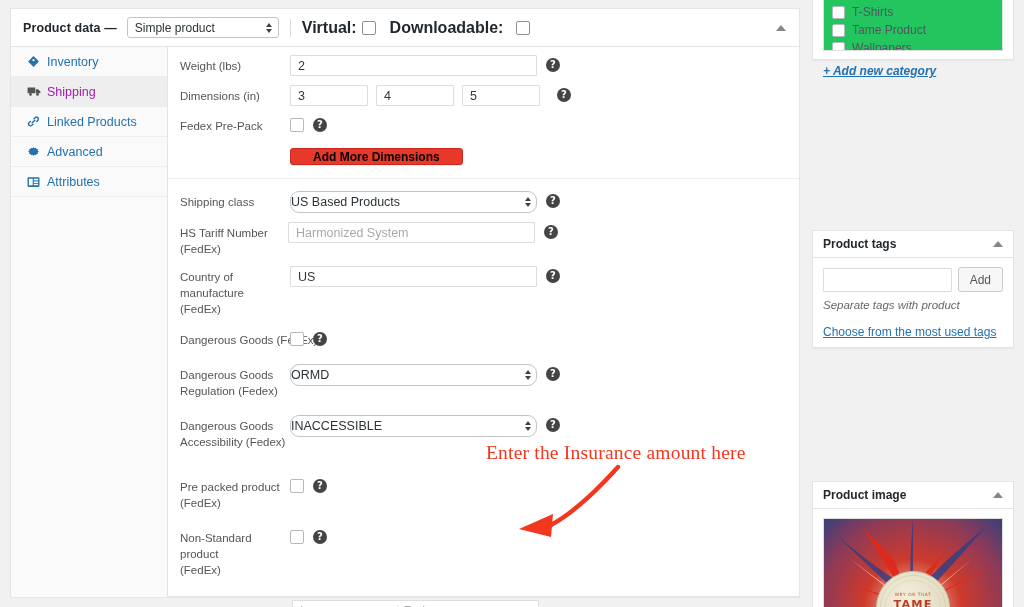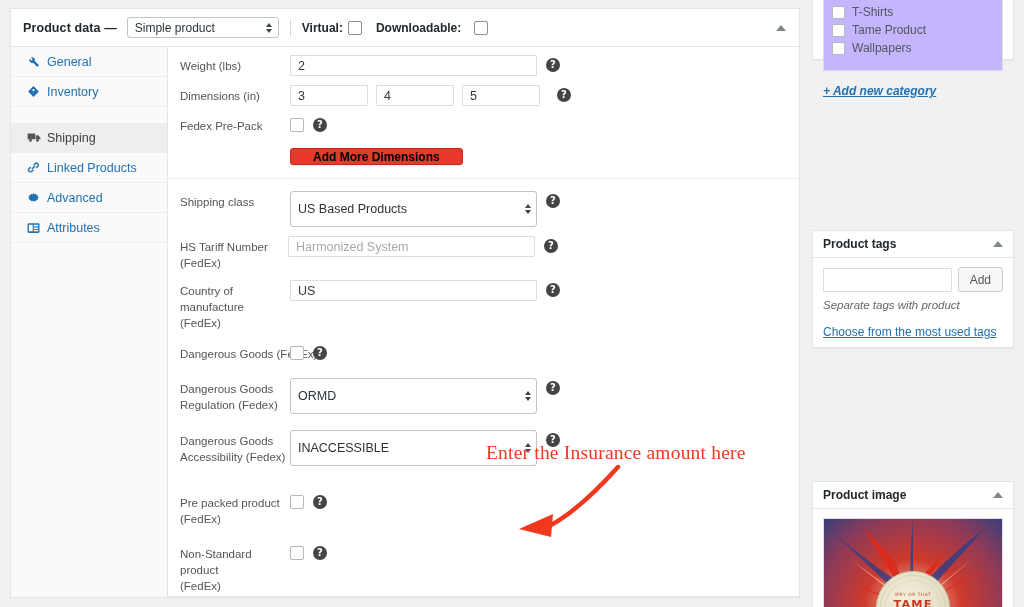--- a/index.html
+++ b/index.html
@@ -49,21 +49,21 @@
     color: #3c434a;
   }
   .spinner-arrows .up, .spinner-arrows .dn {
     width: 0; height: 0; border-left: 3.5px solid transparent; border-right: 3.5px solid transparent;
   }
   .spinner-arrows .up { border-bottom: 4px solid #3c434a; margin-bottom: 2px; }
   .spinner-arrows .dn { border-top: 4px solid #3c434a; }
   .pd-divider {
     width: 1px; height: 18px; background: #dcdcde; margin: 0 11px;
   }
-  .pd-chk-group { display: flex; align-items: center; font-size: 12px; font-weight: bold; color: #23282d; }
+  .pd-chk-group { display: flex; align-items: center; font-size: 16px; font-weight: bold; color: #23282d; }
   .pd-chk-group + .pd-chk-group { margin-left: 14px; gap: 8px; }
   .cb {
     width: 14px; height: 14px; border: 1px solid #8c8f94;
     background: #fff; border-radius: 2px; display: inline-block;
   }
   .pd-chk-group .cb { margin-left: 5px; }
   .collapse-toggle {
     position: absolute; right: 12px; top: 14px;
     width: 12px; height: 10px; cursor: pointer;
   }
@@ -81,21 +81,21 @@
     border-right: 1px solid #e2e4e7;
     padding-top: 0;
   }
   .pd-tab {
     display: flex; align-items: center;
     height: 30px; padding-left: 16px;
     font-size: 12.5px; color: #2271b1;
     border-bottom: 1px solid #eceeef;
     cursor: pointer; white-space: nowrap;
   }
-  .pd-tab.active { background: #eee; color: #404040; font-weight: normal; margin-top: 16px; }
+  .pd-tab.active { background: #eee; color: #a21caf; font-weight: normal; }
   .pd-tab .ticon { width: 20px; display: inline-flex; align-items: center; }
   .pd-tab .ticon svg { display: block; }
 
   
   .pd-fields { flex: 1; position: relative; padding-top: 8px; }
   .frow { display: flex; align-items: flex-start; padding: 0 12px; margin-bottom: 9px; position: relative; }
   .flabel {
     width: 110px; flex: 0 0 110px;
     font-size: 11.5px; color: #555; line-height: 16px;
     padding-top: 3px; margin-left: 0;
@@ -105,23 +105,23 @@
   .inp {
     height: 21px; border: 1px solid #ddd; background: #fff;
     font-size: 12.5px; color: #32373c;
     display: flex; align-items: center; padding: 0 7px;
     border-radius: 1px;
   }
   .inp.ph { color: #a7aaad; }
   .inp.w-long { width: 247px; }
   .inp.w-dim { width: 78px; margin-right: 8px; }
   .sel {
-    height: 36px; width: 247px; border: 1px solid #c3c4c7; border-radius: 3px;
+    height: 22px; width: 247px; border: 1px solid #c3c4c7; border-radius: 9px;
     background: #fff; font-size: 12.5px; color: #2c3338;
-    display: flex; align-items: center; padding: 0 4px 0 7px;
+    display: flex; align-items: center; padding: 0 4px 0 0;
   }
   .sel .val { flex: 1; overflow: hidden; white-space: nowrap; }
   .help {
     width: 14px; height: 14px; border-radius: 50%;
     background: #444; color: #fff; font-size: 10px; font-weight: bold;
     display: inline-flex; align-items: center; justify-content: center;
     margin-left: 9px; margin-top: 3px; flex: 0 0 14px;
     font-family: "DejaVu Sans", sans-serif; line-height: 1; cursor: pointer;
   }
   .cbox { width: 14px; height: 14px; border: 1px solid #b4b9be; background: #fff; border-radius: 2px; margin-top: 3px; }
@@ -147,22 +147,22 @@
   .panel-head .caret {
     position: absolute; right: 10px; width: 0; height: 0;
     border-left: 5px solid transparent; border-right: 5px solid transparent;
     border-bottom: 6px solid #82878c; cursor: pointer;
   }
   .panel-body { padding: 9px 10px 10px; }
 
   
   #cats { top: -58px; }
   .cat-list {
-    border: 1px solid #ddd; background: #c4b5fd;
-    height: 72px; overflow: hidden; padding: 4px 8px;
+    border: 1px solid #ddd; background: #22c55e;
+    height: 52px; overflow: hidden; padding: 4px 8px;
   }
   .cat-item { display: flex; align-items: center; height: 16px; margin-bottom: 2px; }
   .cat-item .cb2 { width: 13px; height: 13px; border: 1px solid #b4b9be; background:#fff; border-radius: 2px; margin-right: 7px; flex: 0 0 13px; }
   .cat-item span { font-size: 12px; color: #50575e; }
   .link {
     color: #2271b1; font-size: 12px; text-decoration: underline; cursor: pointer;
     display: inline-block;
   }
   .link.bold { font-weight: bold; font-style: italic; }
 
@@ -222,28 +222,20 @@
 
       <div class="collapse-toggle">
           <i></i>
         </div>
     </div>
 
     <div class="pd-body">
 
       <div class="pd-tabs">
 
-        <div class="pd-tab">
-          <span class="ticon">
-            <svg width="13" height="13" viewBox="0 0 24 24" fill="#2271b1">
-                <path d="M21.7 18.6l-7.3-7.3c.7-1.9.3-4.2-1.3-5.7-1.6-1.6-4-2-6-1.1l3.5 3.5-2.5 2.5L4.6 7c-1 2-.5 4.4 1.1 6 1.5 1.5 3.7 2 5.6 1.3l7.3 7.3c.3.3.8.3 1.1 0l2-2c.3-.3.3-.7 0-1z"></path>
-              </svg>
-          </span>
-          <span>General</span>
-        </div>
 
         <div class="pd-tab">
           <span class="ticon">
             <svg width="13" height="13" viewBox="0 0 24 24" fill="#2271b1">
                 <path d="M12 2L2 12l10 10 10-10L12 2zm0 5.5a2 2 0 110 4 2 2 0 010-4z"></path>
               </svg>
           </span>
           <span>Inventory</span>
         </div>
 

